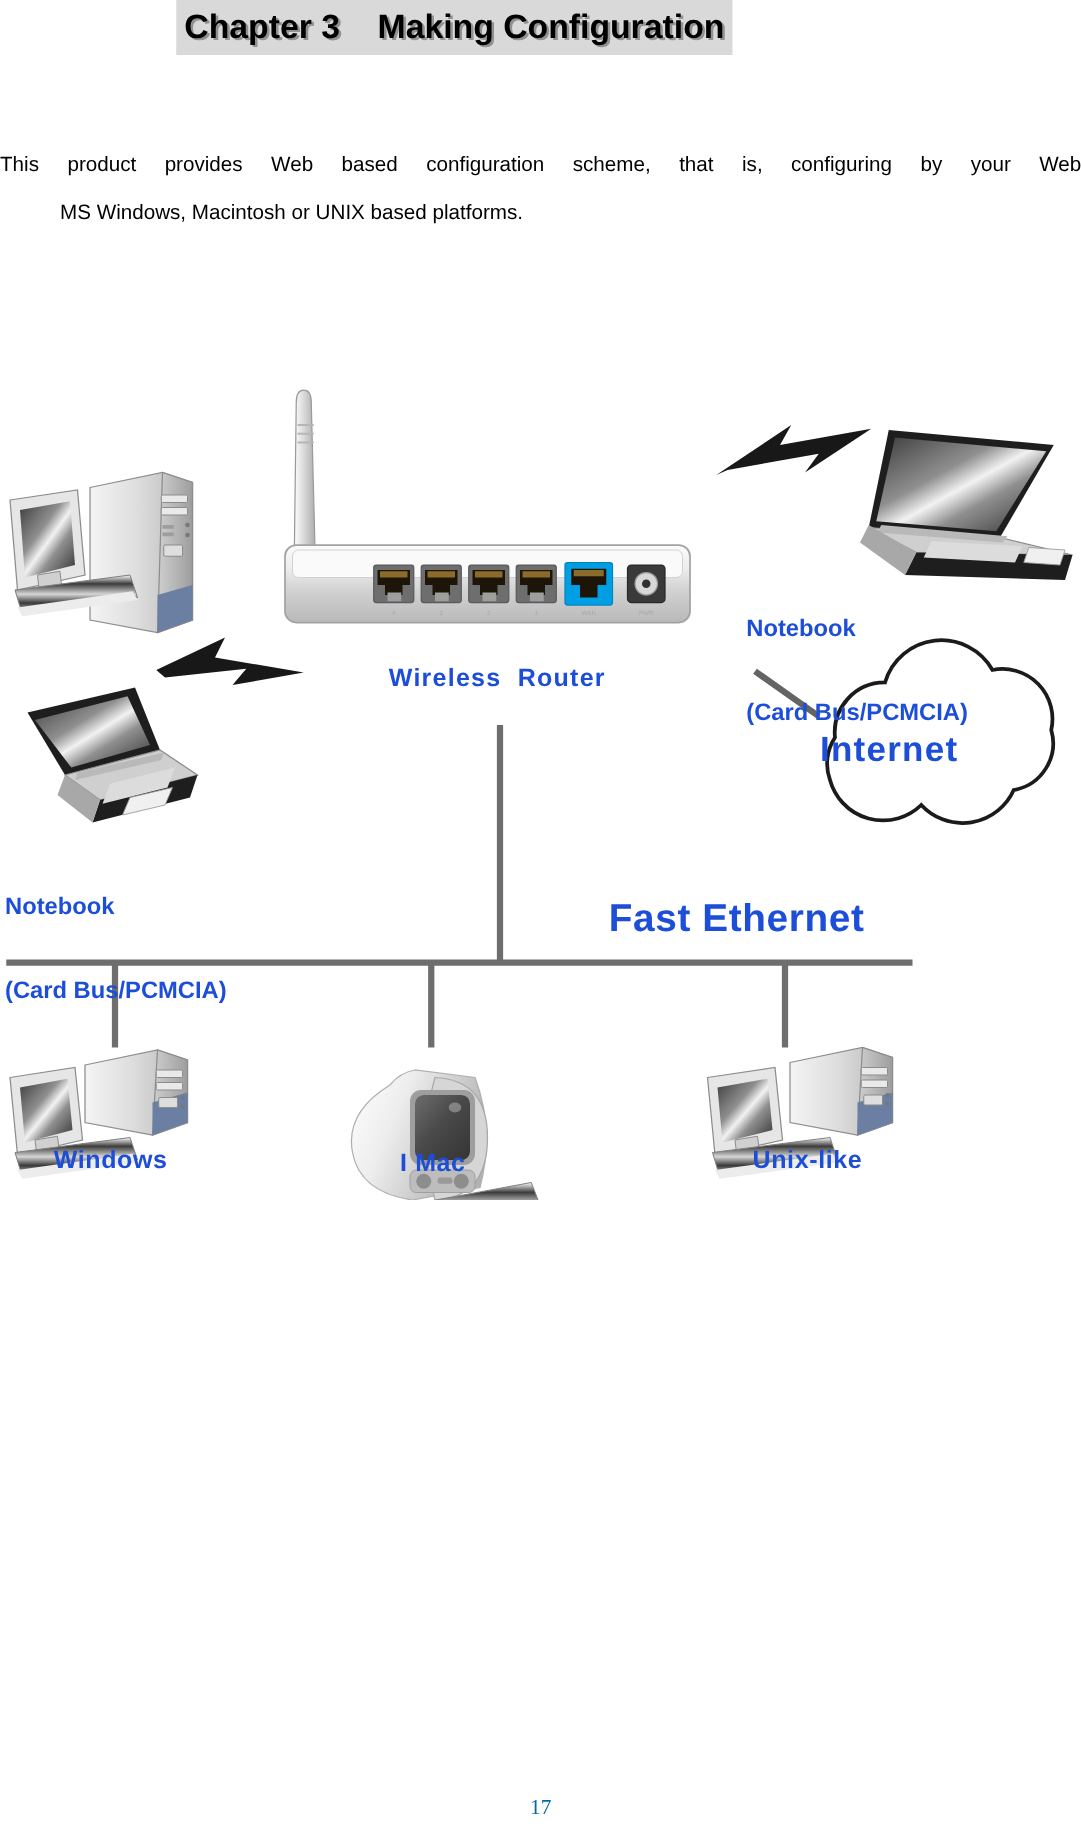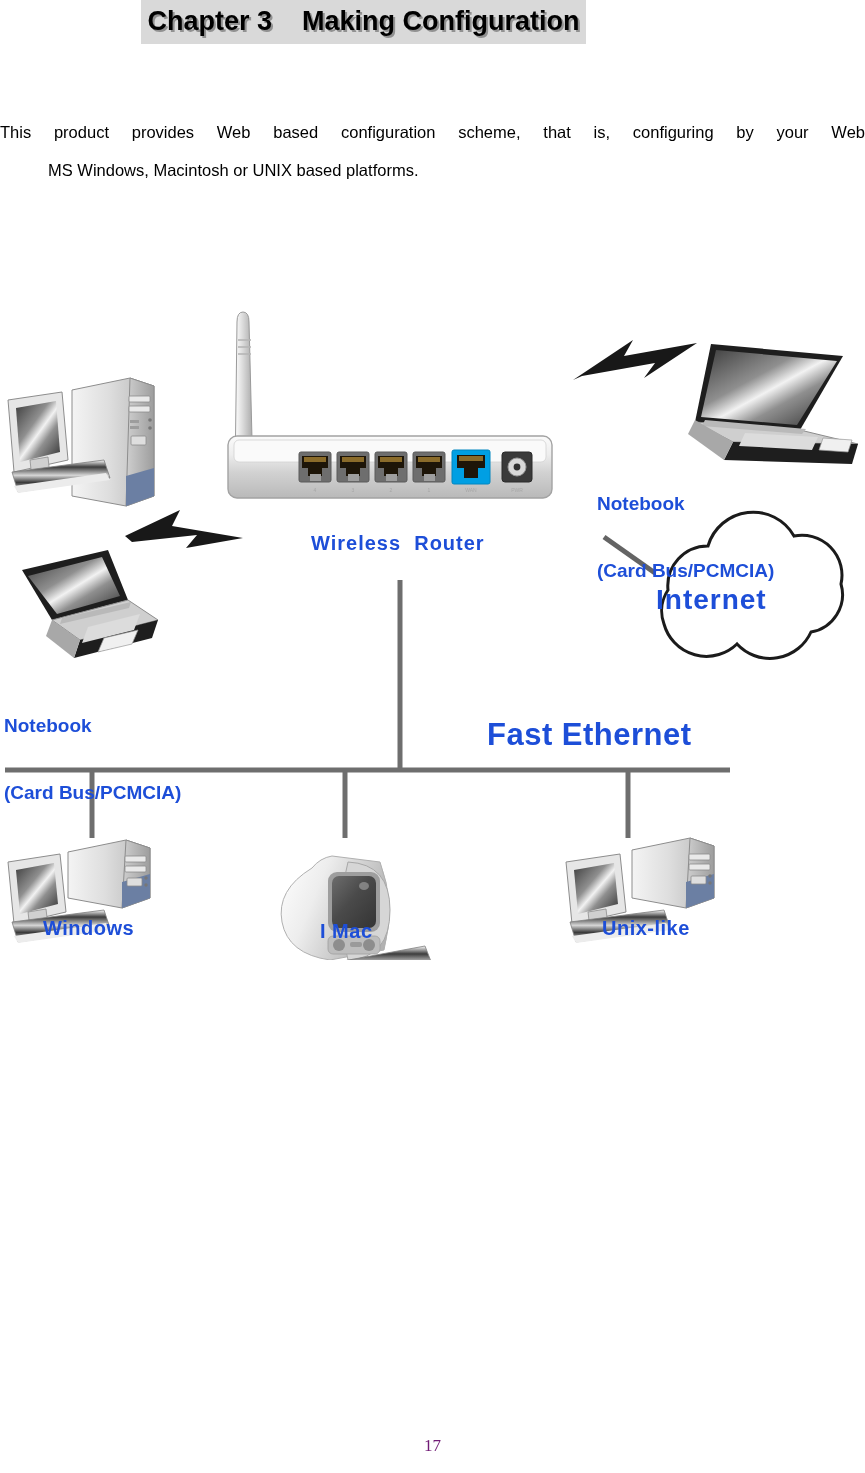--- a/index.html
+++ b/index.html
@@ -95,21 +95,21 @@
 
   
   .page-number {
     position: absolute;
     left: 0;
     top: 1436px;
     width: 865px;
     text-align: center;
     font-family: "Liberation Serif", serif;
     font-size: 17px;
-    color: #701a75;
+    color: #0369a1;
   }
 </style>
 </head>
 <body>
 
 <div class="chapter-heading-wrap">
   <span class="chapter-heading">Chapter 3    Making Configuration</span>
 </div>
 
 <div class="body-paragraph">

